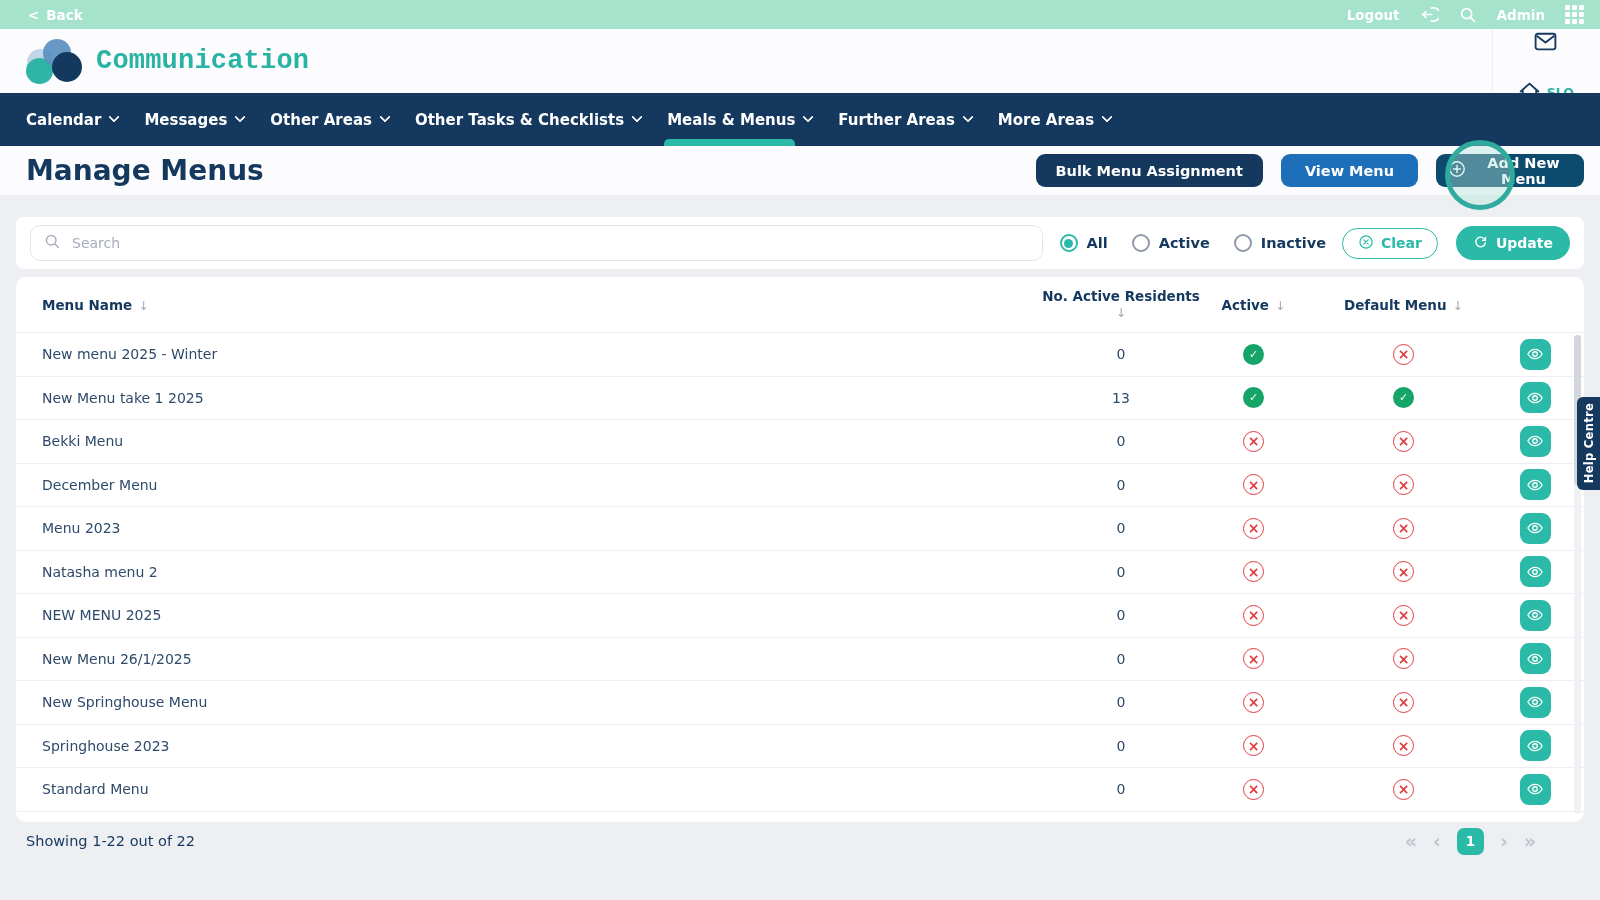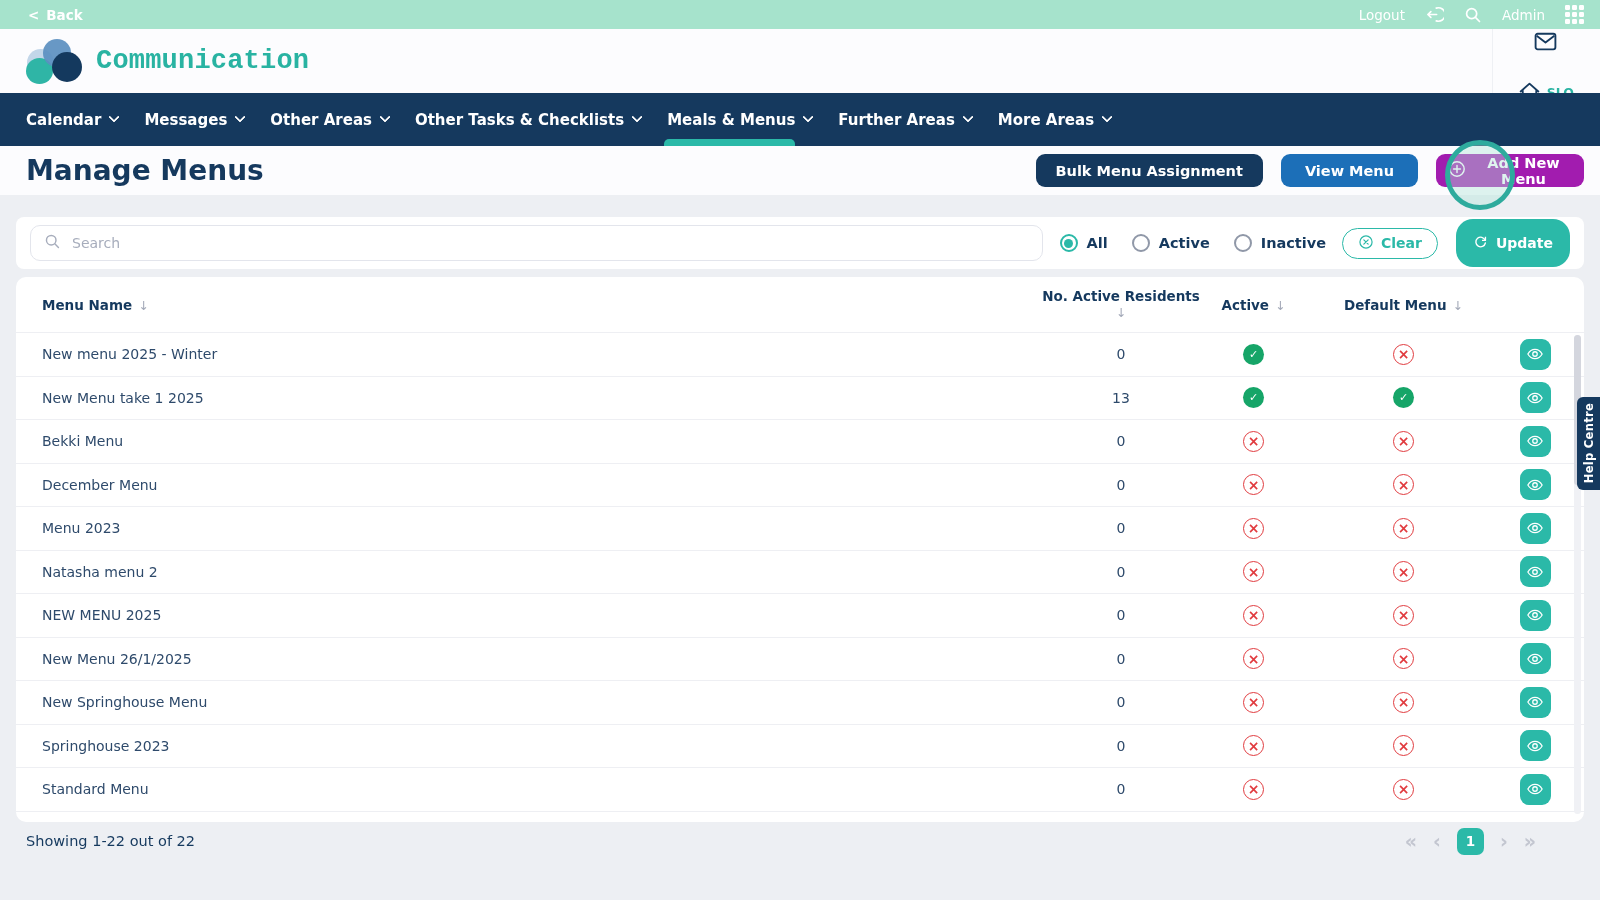--- a/index.html
+++ b/index.html
@@ -4,21 +4,21 @@
 <style>
   * { box-sizing: border-box; margin: 0; padding: 0; }
   html,body { width:1600px; height:900px; overflow:hidden; }
   body { font-family:"DejaVu Sans", sans-serif; background:#EDEFF3; }
   .screen { position:relative; width:1600px; height:900px; display:flex; flex-direction:column; }
 
   
   .topbar { flex:none; height:29px; background:#A6E3CC; display:flex; align-items:center;
             justify-content:space-between; padding:0 16px; color:#fff; }
   .back { display:flex; align-items:center; gap:7px; font-size:13.5px; font-weight:700; cursor:pointer; margin-left:12px;}
-  .topbar-right { display:flex; align-items:center; gap:20px; font-size:13.5px; font-weight:400; }
+  .topbar-right { display:flex; align-items:center; gap:20px; font-size:13.5px; font-weight:700; }
   .topbar-right svg { display:block; }
   .grid-icon { display:grid; grid-template-columns:repeat(3,5px); grid-auto-rows:5px; gap:2px; cursor:pointer; }
   .grid-icon i { background:#fff; border-radius:1.2px; }
 
   
   .header { flex:none; height:64px; background:#FCFCFE; display:flex; align-items:center;
             justify-content:space-between; padding:0 26px; }
   .brand { display:flex; align-items:center; gap:14px; }
   .logo { position:relative; width:56px; height:46px; }
   .logo span { position:absolute; border-radius:50%; }
@@ -46,21 +46,21 @@
   
   .pagehead { flex:none; height:49px; background:#FCFCFE; display:flex; align-items:center;
               justify-content:space-between; padding:0 16px 0 26px; }
   .page-title { font-size:28px; font-weight:700; color:#15395E; }
   .pagehead-buttons { display:flex; align-items:center; gap:18px; }
   .btn { height:33px; border:none; border-radius:9px; color:#fff; font-family:inherit; font-weight:700;
          font-size:14.5px; display:flex; align-items:center; justify-content:center; gap:9px;
          padding:0 20px; cursor:pointer; }
   .btn-bulk { background:#15395E; }
   .btn-view { background:#1C6FB8; padding:0 24px; }
-  .btn-add  { background:#a21caf; width:148px; padding:0 12px; }
+  .btn-add  { background:#0c4a6e; width:148px; padding:0 12px; }
   .cursor-ring { position:absolute; left:1445px; top:140px; width:70px; height:70px; border-radius:50%;
          border:5px solid #2EAB9D; background:rgba(178,228,218,.42); z-index:60; pointer-events:none; }
 
   
   .content { flex:1; padding:0 16px; position:relative; }
 
   .filterbar { margin-top:22px; height:52px; background:#fff; border-radius:8px;
                display:flex; align-items:center; padding:0 14px; }
   .search-wrap { width:1048px; height:36px; border:1px solid #E3E5EC; border-radius:10px;
                  display:flex; align-items:center; gap:11px; padding:0 13px; background:#fff; }
@@ -68,21 +68,21 @@
   .search-wrap input::placeholder { color:#A7ADBC; }
   .radio-group { display:flex; align-items:center; gap:24px; margin-left:17px; }
   .radio-opt { display:flex; align-items:center; gap:9px; font-size:14.5px; font-weight:700;
                color:#15395E; cursor:pointer; }
   .radio { width:18px; height:18px; border-radius:50%; border:2px solid #9098A8; background:#fff; position:relative; }
   .radio.checked { border-color:#2BB9A8; }
   .radio.checked::after { content:""; position:absolute; inset:2.5px; border-radius:50%; background:#2BB9A8; }
   .btn-clear { margin-left:16px; height:31px; border-radius:17px; border:1.5px solid #2BB9A8; background:#fff;
                color:#2BB9A8; font-family:inherit; font-weight:700; font-size:14px; display:flex;
                align-items:center; gap:7px; padding:0 15px; cursor:pointer; }
-  .btn-update { margin-left:18px; height:48px; border-radius:17px; border:none; background:#2BB9A8;
+  .btn-update { margin-left:18px; height:34px; border-radius:17px; border:none; background:#2BB9A8;
                color:#fff; font-family:inherit; font-weight:700; font-size:14px; display:flex;
                align-items:center; gap:8px; padding:0 17px; cursor:pointer;text-align:right; }
 
   
   .tablecard { margin-top:8px; height:545px; background:#fff; border-radius:10px;
                position:relative; overflow:hidden; }
   .t-grid { display:grid; grid-template-columns:1014px 130px 135px 165px 1fr;
             align-items:center; padding-left:26px; }
   .t-head { height:56px; border-bottom:1px solid #EEEFF3; }
   .th { font-size:13.5px; font-weight:700; color:#15395E; white-space:nowrap; }

